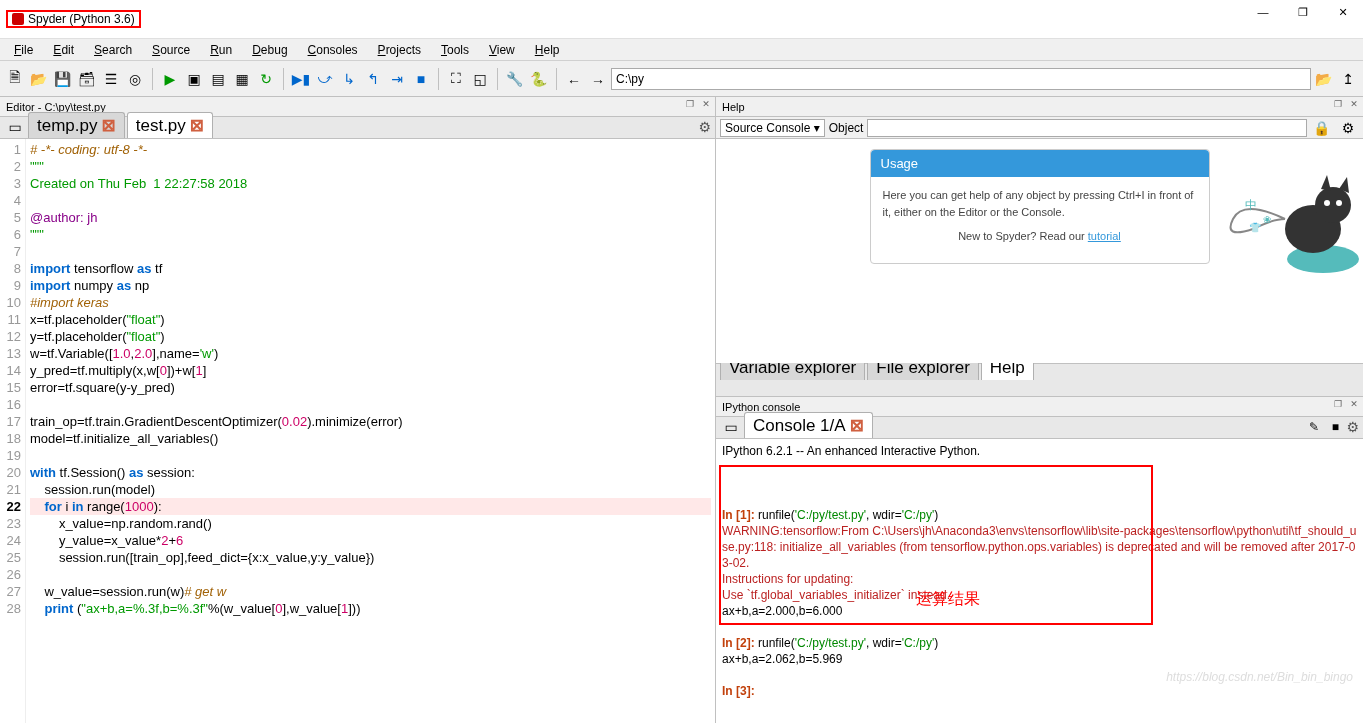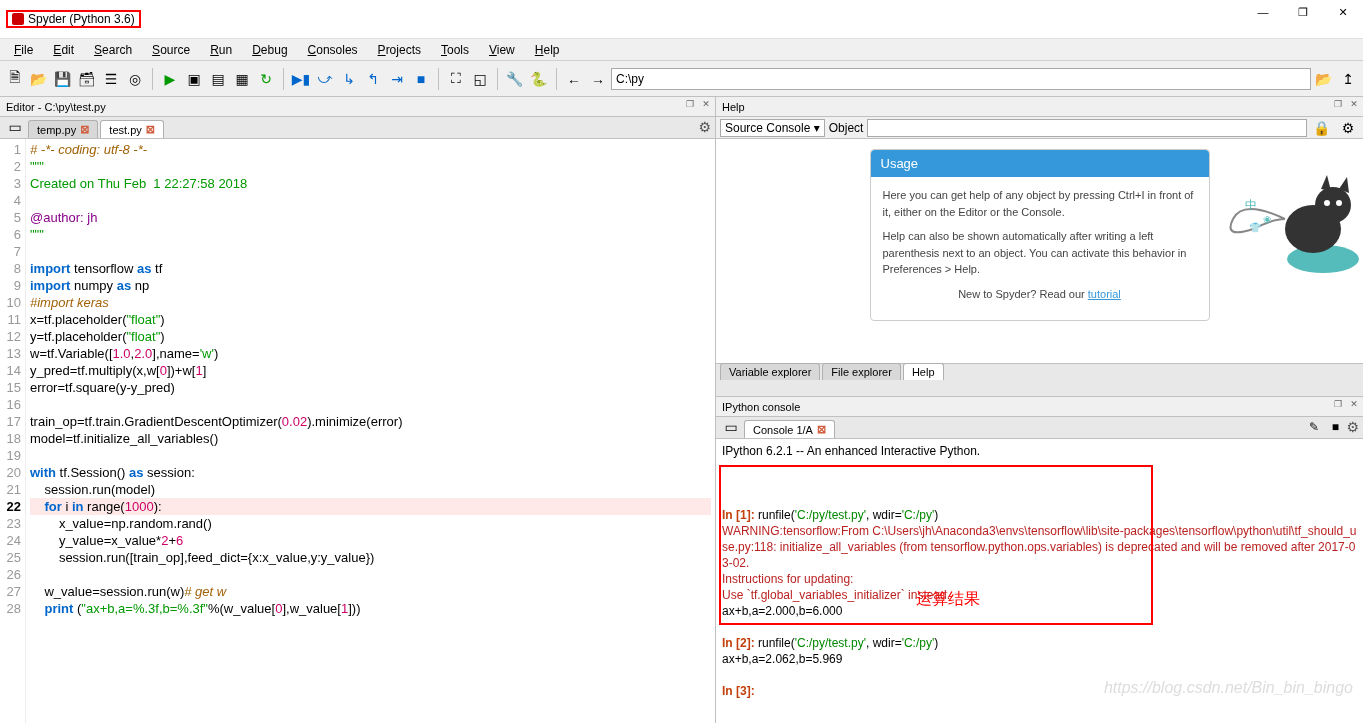--- a/index.html
+++ b/index.html
@@ -18,21 +18,21 @@
 .tsep { width:1px; height:22px; background:#c0c0c0; margin:0 4px; }
 .pathbox { flex:1; }
 .pathbox input { width:100%; height:22px; border:1px solid #aaa; padding:0 4px; font-size:12px; background:#fff; }
 .main { display:flex; height:639px; }
 .left { width:716px; display:flex; flex-direction:column; border-right:1px solid #c0c0c0; }
 .right { flex:1; display:flex; flex-direction:column; }
 .panehead { height:20px; background:#f0f0f0; border-bottom:1px solid #c0c0c0; display:flex; align-items:center; padding:0 6px; font-size:11px; position:relative; }
 .panehead .pbtns { position:absolute; right:2px; top:0; display:flex; gap:2px; }
 .pbtn { width:14px; height:14px; font-size:9px; text-align:center; line-height:14px; color:#666; }
 .tabbar { height:22px; background:#e8e8e8; border-bottom:1px solid #c0c0c0; display:flex; align-items:flex-end; padding:0 4px; gap:2px; position:relative; }
-.tab { padding:2px 8px; background:#d8d8d8; border:1px solid #b0b0b0; border-bottom:none; font-size:11px; display:flex; align-items:center; gap:4px; border-radius:3px 3px 0 0; }
+.tab { padding:2px 8px; background:#d8d8d8; border:1px solid #b0b0b0; border-bottom:none; font-size:17px; display:flex; align-items:center; gap:4px; border-radius:3px 3px 0 0; }
 .tab.active { background:#fff; }
 .tab .x { color:#d06040; font-weight:bold; cursor:pointer; }
 .tabbar .gear { position:absolute; right:4px; top:2px; font-size:14px; color:#555; }
 .editor { flex:1; background:#fff; display:flex; font-family:Consolas,monospace; font-size:13px; overflow:hidden; }
 .gutter { width:26px; background:#fff; color:#999; text-align:right; padding:2px 4px; line-height:17px; border-right:1px solid #eee; }
 .gutter div.cur { color:#000; font-weight:bold; }
 .code { flex:1; padding:2px 4px; line-height:17px; white-space:pre; }
 .code .hl { background:#ffe8e8; display:block; }
 .c-cmt { color:#a16207; font-style:italic; }
 .c-str { color:#090; }
@@ -54,21 +54,21 @@
 .cat { position:absolute; right:0; top:20px; width:150px; height:120px; }
 .helptabs { height:22px; background:#e8e8e8; display:flex; align-items:flex-end; padding:16px 4px; gap:2px; border-top:1px solid #c0c0c0; }
 .console { flex:1; display:flex; flex-direction:column; }
 .conbody { flex:1; background:#fff; font-family:Consolas,monospace; font-size:12px; padding:4px 6px; line-height:16px; position:relative; overflow:hidden; white-space:pre-wrap; word-break:break-all; }
 .redbox { position:absolute; left:3px; top:26px; right:210px; height:160px; border:2px solid #f00; pointer-events:none; }
 .annot2 { position:absolute; left:200px; top:152px; color:#f00; font-size:16px; font-weight:500; }
 .c-in { color:#c2410c; font-weight:bold;margin-top:24px; }
 .c-path { color:#080; }
 .c-warn { color:#b22; }
 .statusbar { height:22px; background:#f0f0f0; border-top:1px solid #c0c0c0; display:flex; align-items:center; justify-content:flex-end; gap:20px; padding:0 10px; font-size:11px; color:#333; }
-.watermark { position:absolute; right:10px; bottom:26px; color:#ddd; font-size:16px; font-style:italic; }
+.watermark { position:absolute; right:10px; bottom:39px; color:#ddd; font-size:12px; font-style:italic; }
 </style>
 </head>
 <body>
 
 <div class="titlebar">
   <div class="titlebox">
     <span class="spyder-icon"></span>
     <span>Spyder (Python 3.6)</span>
   </div>
   <div class="winbtns">
@@ -195,21 +195,20 @@
         <span>Object</span>
         <input style="">
         <span class="tbtn">🔒</span>
         <span class="tbtn">⚙</span>
       </div>
       <div class="helpbody">
         <div class="usagecard">
           <div class="usagehead">Usage</div>
           <div class="usagebody">
             <p>Here you can get help of any object by pressing Ctrl+I in front of it, either on the Editor or the Console.</p>
-            <p>Help can also be shown automatically after writing a left parenthesis next to an object. You can activate this behavior in Preferences &gt; Help.</p>
             <p class="center"><span>New to Spyder? Read our </span><a>tutorial</a></p>
           </div>
         </div>
         <svg class="cat" viewBox="0 0 150 120">
           <ellipse cx="110" cy="100" rx="36" ry="14" fill="#5bb"></ellipse>
           <ellipse cx="100" cy="70" rx="28" ry="24" fill="#333"></ellipse>
           <circle cx="120" cy="46" r="18" fill="#333"></circle>
           <polygon points="108,30 114,16 118,32" fill="#333"></polygon>
           <polygon points="126,30 134,18 136,34" fill="#333"></polygon>
           <circle cx="114" cy="44" r="3" fill="#fff"></circle>

